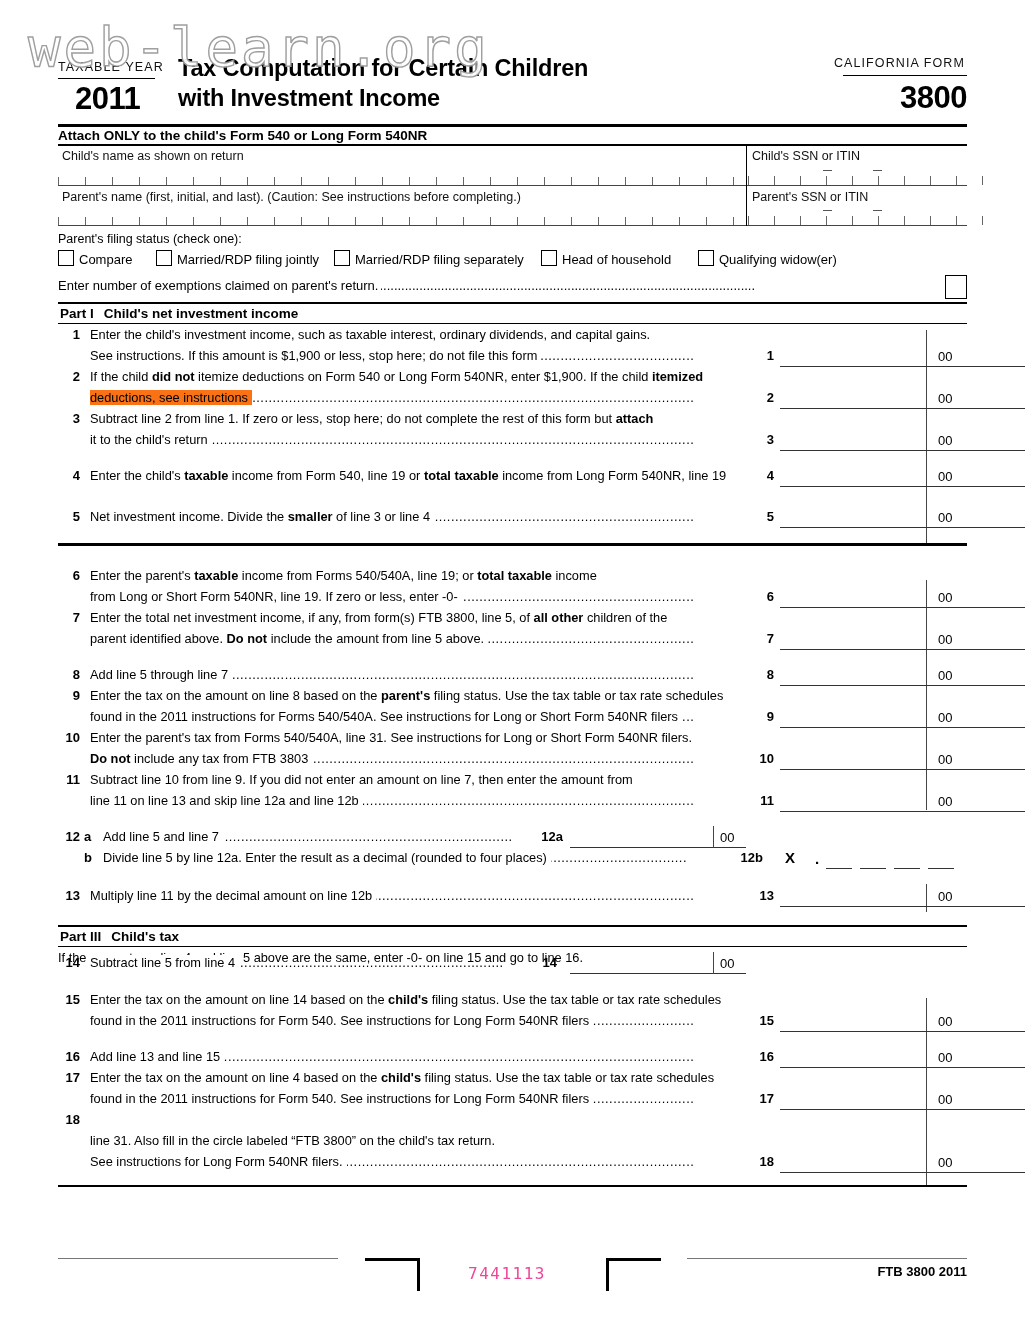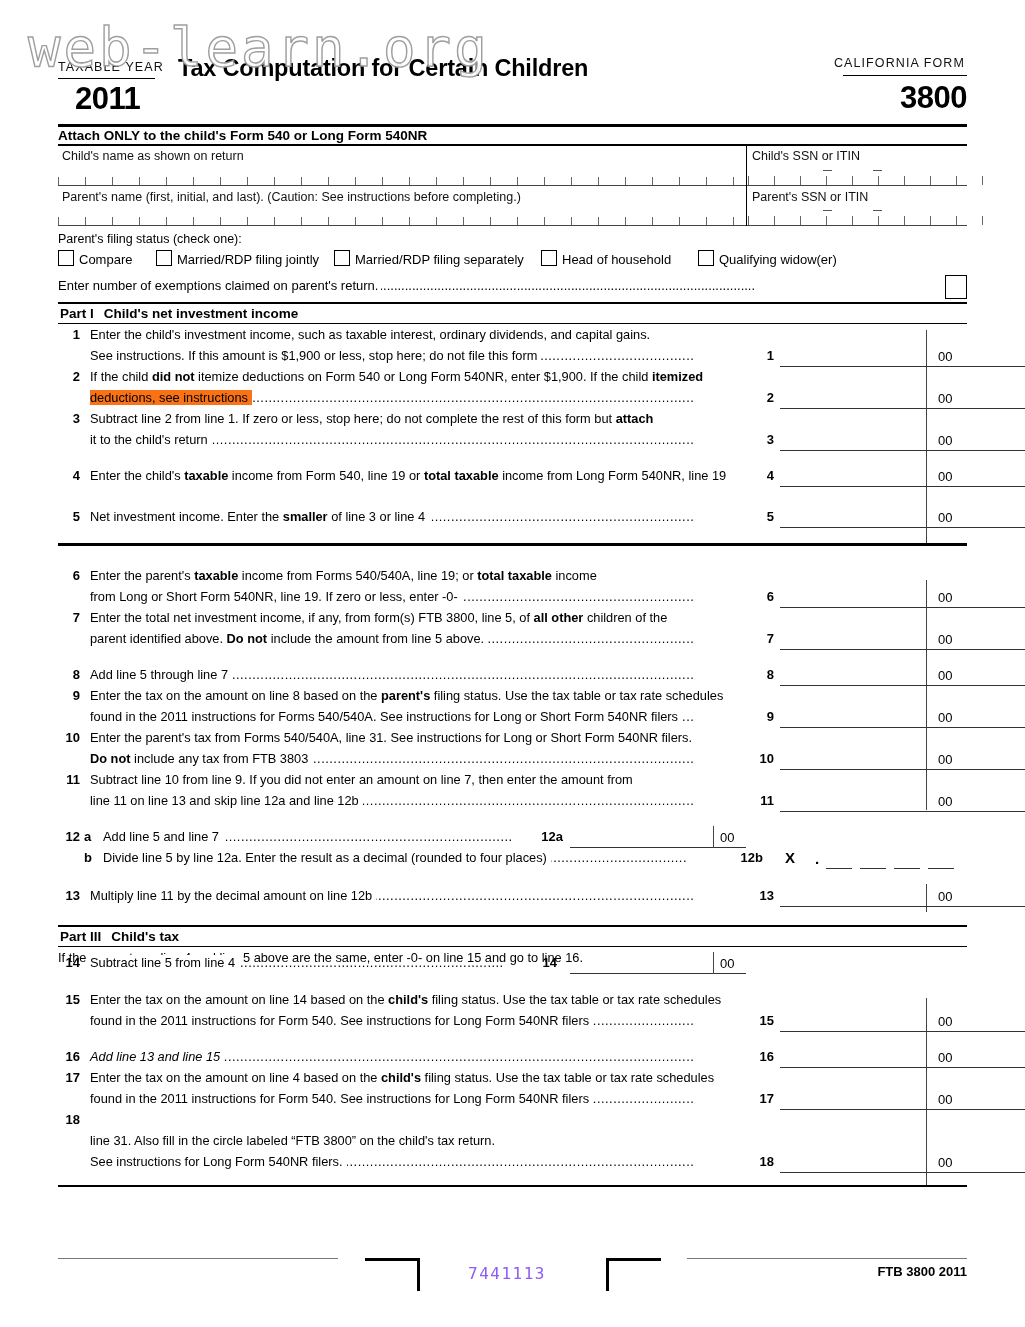--- a/index.html
+++ b/index.html
@@ -330,21 +330,21 @@
     position: absolute; left: 548px; top: 0px;
     width: 52px; height: 30px;
     border-top: 3px solid #000;
     border-left: 3px solid #000;
   }
   .barcode-num {
     position: absolute;
     left: 410px; top: 6px;
     font-family: "DejaVu Sans Mono", monospace;
     font-size: 16px;
-    color: #8b5cf6;
+    color: #ec4899;
     letter-spacing: 1.5px;
   }
   .foot-right-text {
     position: absolute;
     right: 0px; top: 6px;
     font-size: 13px;
     font-weight: bold;
   }
 </style>
 </head>
@@ -354,20 +354,21 @@
 
   <div id="watermark">web-learn.org</div>
 
   <div id="header">
     <div class="taxable-year-lbl">TAXABLE YEAR</div>
     <div class="tax-year-rule"></div>
     <div class="tax-year">2011</div>
 
     <div class="form-title">
       <div>Tax Computation for Certain Children</div>
+      <div>with Investment Income</div>
     </div>
 
     <div class="ca-form-lbl">CALIFORNIA FORM</div>
     <div class="ca-form-rule"></div>
     <div class="form-number">3800</div>
   </div>
 
   <div id="attach-line"></div>
   <div id="attach-text">Attach ONLY to the child's Form 540 or Long Form 540NR</div>
 
@@ -559,21 +560,21 @@
     <div class="ltext" style="background:#fff; padding-right:4px;"><span>Enter the child's </span><b class="strong">taxable</b><span> income from Form 540, line 19 or </span><b class="strong">total taxable</b><span> income from Long Form 540NR, line 19</span></div>
     <div class="lref" style="left:700px; width:16px;">4</div>
     <div class="amt-underline" style="left:722px; top:18px; width:252px;"></div>
     <div class="cents" style="left:880px; top:1px;">00</div>
     <div style="position:absolute; left:724px; top:0px; width:150px; font-size:13px;"></div>
   </div>
 
   <div class="lrow" style="top:509px;">
     <div class="lno">5</div>
     <div class="dots" style="left:32px; width:685px;">.....................................................................................................................................................</div>
-    <div class="ltext" style="background:#fff; padding-right:4px;"><span>Net investment income. Enter the </span><b class="strong">smaller</b><span> of line 3 or line 4</span></div>
+    <div class="ltext" style="background:#fff; padding-right:4px;"><span>Net investment income. Divide the </span><b class="strong">smaller</b><span> of line 3 or line 4</span></div>
     <div class="lref" style="left:700px; width:16px;">5</div>
     <div class="amt-underline" style="left:722px; top:18px; width:252px;"></div>
     <div class="cents" style="left:880px; top:1px;">00</div>
     <div style="position:absolute; left:724px; top:0px; width:150px; font-size:13px;"></div>
   </div>
 
   <div class="part-head" style="top:543px;">
     <div class="ph-top"></div>
     <div class="ph-bot"></div>
   </div>
@@ -720,21 +721,21 @@
     <div class="ltext" style="background:#fff; padding-right:4px;">found in the 2011 instructions for Form 540. See instructions for Long Form 540NR filers</div>
     <div class="lref" style="left:694px; width:22px;">15</div>
     <div class="amt-underline" style="left:722px; top:18px; width:252px;"></div>
     <div class="cents" style="left:880px; top:1px;">00</div>
     <div style="position:absolute; left:724px; top:0px; width:150px; font-size:13px;"></div>
   </div>
 
   <div class="lrow" style="top:1049px;">
     <div class="lno">16</div>
     <div class="dots" style="left:32px; width:685px;">.....................................................................................................................................................</div>
-    <div class="ltext" style="background:#fff; padding-right:4px;font-style:italic;">Add line 13 and line 15</div>
+    <div class="ltext" style="background:#fff; padding-right:4px;">Add line 13 and line 15</div>
     <div class="lref" style="left:694px; width:22px;">16</div>
     <div class="amt-underline" style="left:722px; top:18px; width:252px;"></div>
     <div class="cents" style="left:880px; top:1px;">00</div>
     <div style="position:absolute; left:724px; top:0px; width:150px; font-size:13px;"></div>
   </div>
 
   <div class="lrow" style="top:1070px;">
     <div class="lno">17</div>
     <div class="ltext"><span>Enter the tax on the amount on line 4 based on the </span><b class="strong">child's</b><span> filing status. Use the tax table or tax rate schedules</span></div>
   </div>

